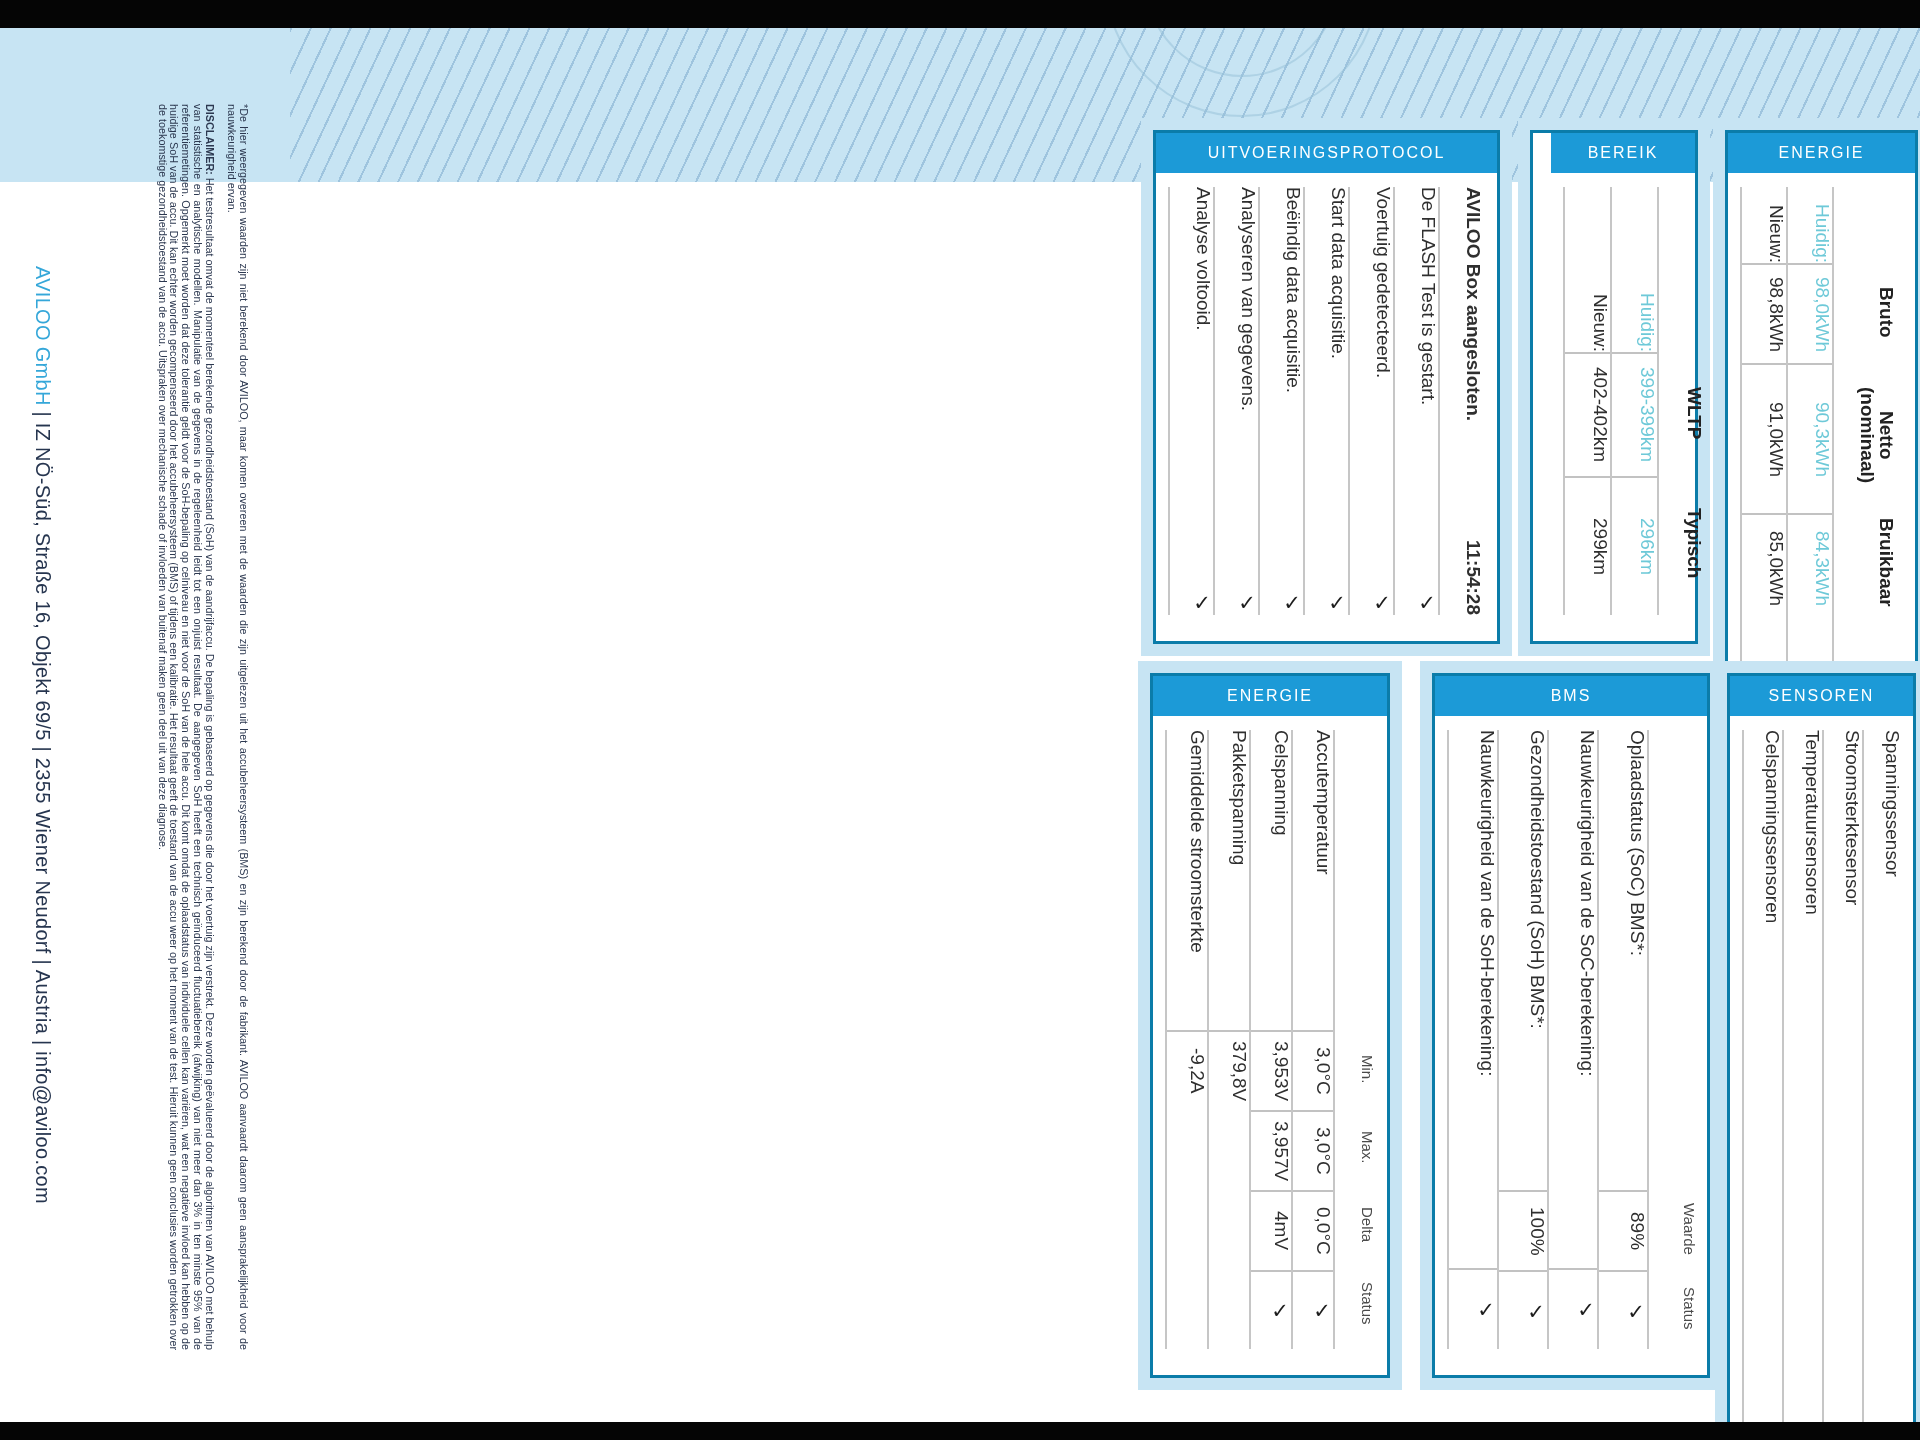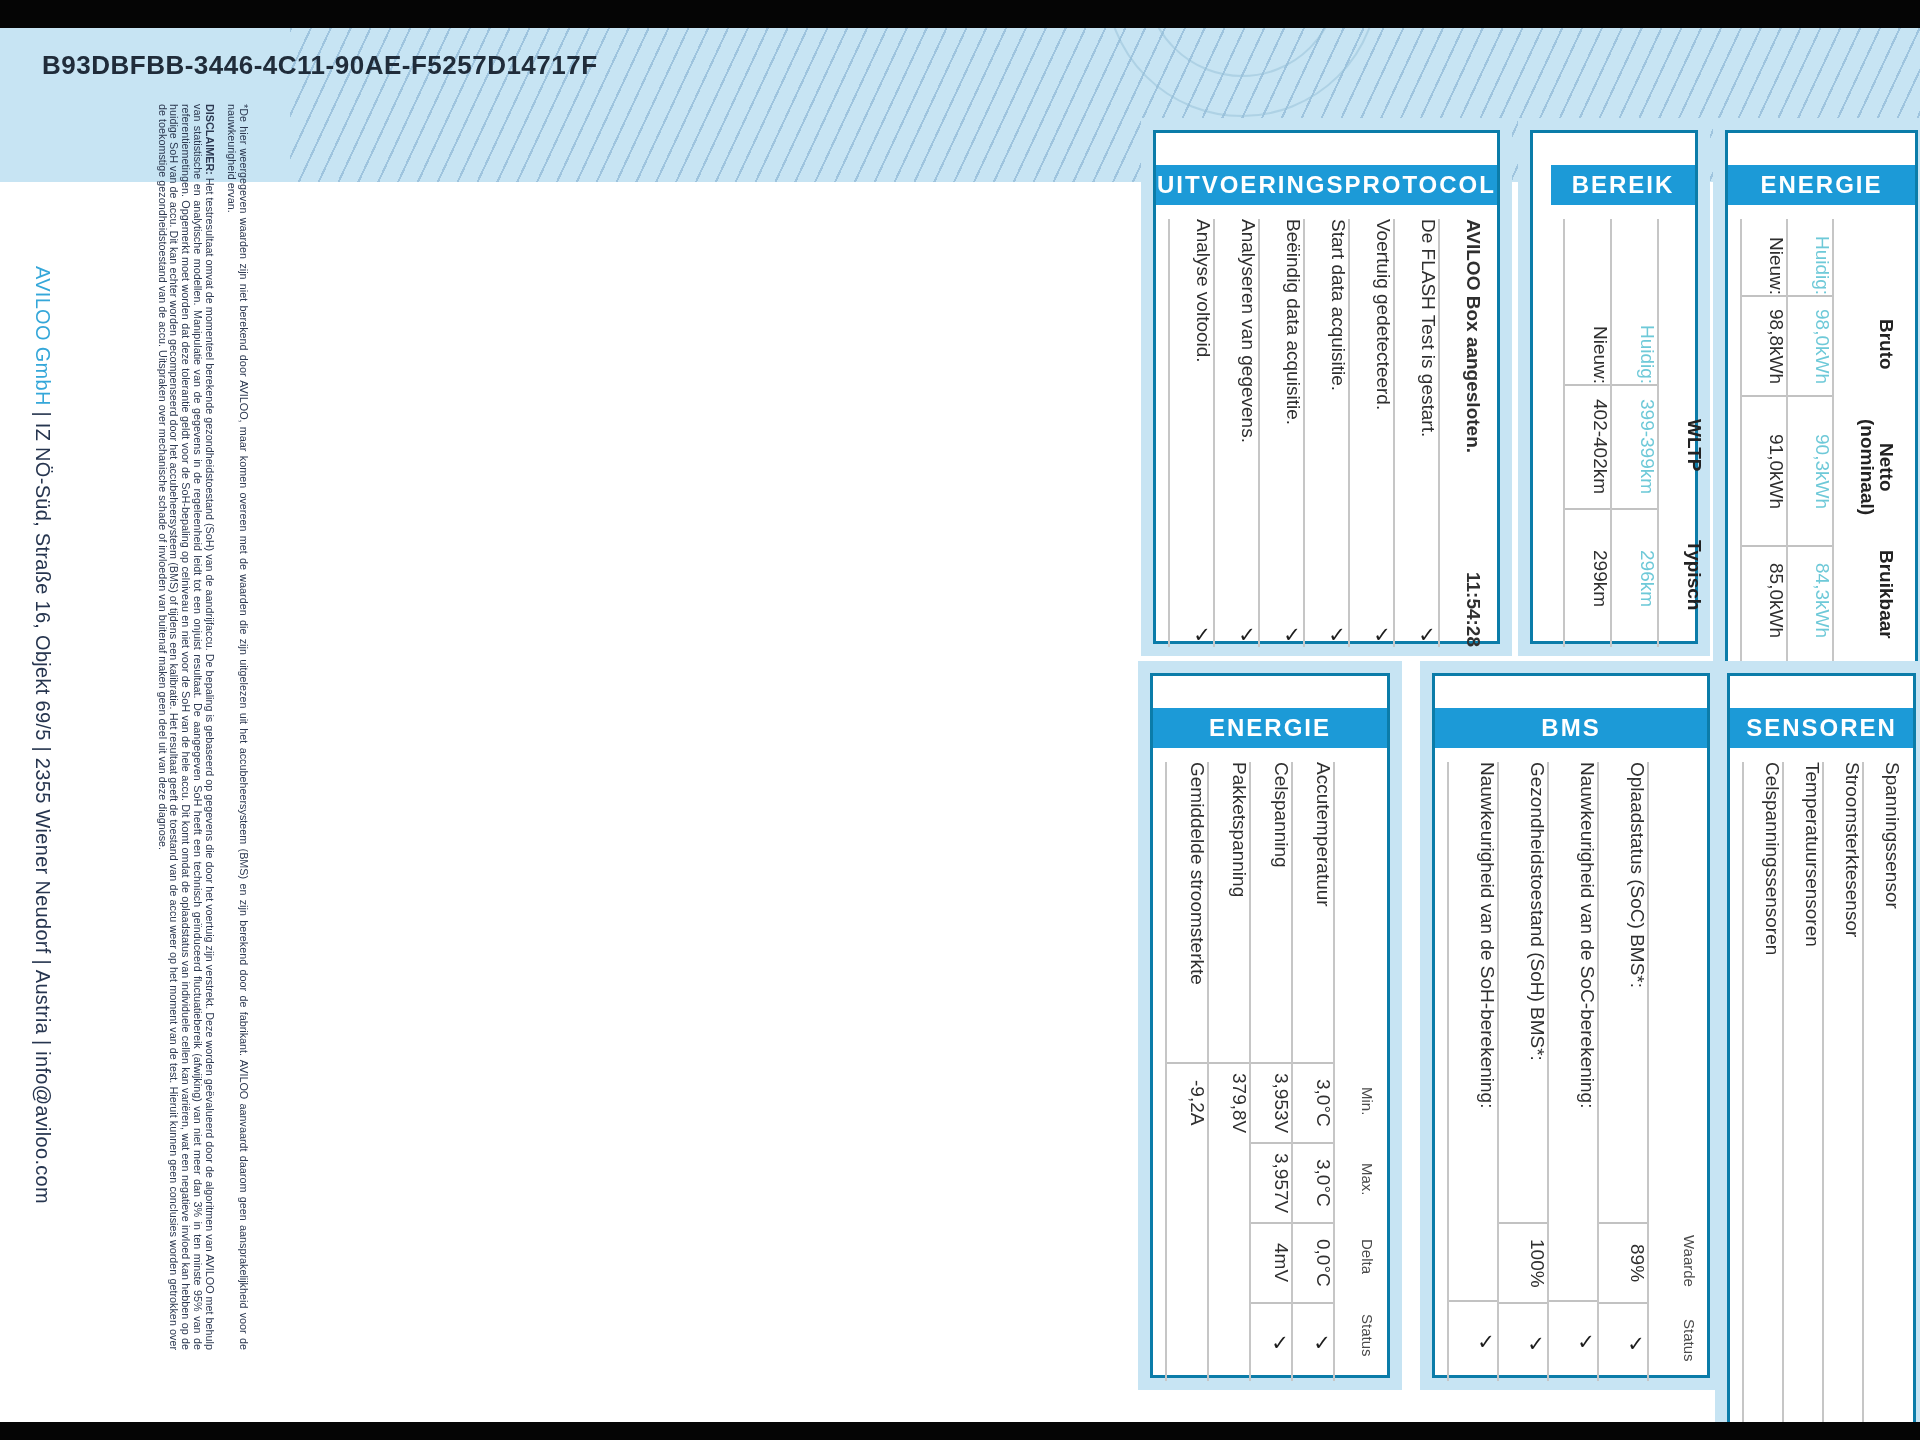--- a/index.html
+++ b/index.html
@@ -26,21 +26,21 @@
   #footer-line .brand{color:#35a7d9;}
   
   #disclaimer{position:absolute;left:117px;top:76px;height:1246px;width:132px;
               writing-mode:vertical-rl;font-size:10.8px;line-height:11.7px;color:#2c3850;
               text-align:justify;}
   #disclaimer p{margin:0 0 0 11px;padding:0;}
   
   .panel{position:absolute;background:#fff;border:3px solid #0b7ca9;box-sizing:border-box;
          box-shadow:0 0 0 12px #c7e4f3;}
   .panel-header{height:40px;background:#1c9ad7;display:flex;align-items:center;justify-content:center;
-                color:#fff;font-weight:bold;font-size:24px;letter-spacing:2px;margin-top:32px;}
+                color:#fff;font-weight:normal;font-size:16px;letter-spacing:2px;}
   .panel-body{writing-mode:vertical-rl;height:calc(100% - 40px);box-sizing:border-box;
               padding:14px 16px 26px 12px;}
   .row{display:flex;flex-direction:row;height:100%;box-sizing:border-box;
        border-left:2px solid #c6c6c6;}
   .cell{flex:0 0 auto;font-size:19px;color:#2f2f2f;line-height:1.0;}
   .cell.center{text-align:center;}
   .cell.endal{text-align:end;}
   .row.teal .cell{color:#6ec9d8;}
   .row.boldrow .cell{font-weight:bold;}
   .cell.endcap{margin-top:auto;}
@@ -72,21 +72,20 @@
 <div id="stage">
   <div id="top-bar" class="bar"></div>
 
   <div id="page">
     <div id="blue-band">
       <div id="hatch"></div>
       <div id="arc-1" class="arc"></div>
       <div id="arc-2" class="arc"></div>
     </div>
 
-    <div id="doc-id">B93DBFBB-3446-4C11-90AE-F5257D14717F</div>
 
     <div id="disclaimer">
       <p>*De hier weergegeven waarden zijn niet berekend door AVILOO, maar komen overeen met de waarden die zijn uitgelezen uit het accubeheersysteem (BMS) en zijn berekend door de fabrikant. AVILOO aanvaardt daarom geen aansprakelijkheid voor de nauwkeurigheid ervan.</p>
       <p><b>DISCLAIMER:</b><span> Het testresultaat omvat de momenteel berekende gezondheidstoestand (SoH) van de aandrijfaccu. De bepaling is gebaseerd op gegevens die door het voertuig zijn verstrekt. Deze worden geëvalueerd door de algoritmen van AVILOO met behulp van statistische en analytische modellen. Manipulatie van de gegevens in de regeleenheid leidt tot een onjuist resultaat. De aangegeven SoH heeft een technisch geïnduceerd fluctuatiebereik (afwijking) van niet meer dan 3% in ten minste 95% van de referentiemetingen. Opgemerkt moet worden dat deze tolerantie geldt voor de SoH-bepaling op celniveau en niet voor de SoH van de hele accu. Dit komt omdat de oplaadstatus van individuele cellen kan variëren, wat een negatieve invloed kan hebben op de huidige SoH van de accu. Dit kan echter worden gecompenseerd door het accubeheersysteem (BMS) of tijdens een kalibratie. Het resultaat geeft de toestand van de accu weer op het moment van de test. Hieruit kunnen geen conclusies worden getrokken over de toekomstige gezondheidstoestand van de accu. Uitspraken over mechanische schade of invloeden van buitenaf maken geen deel uit van deze diagnose.</span></p>
     </div>
 
     <div id="footer-line"><span class="brand">AVILOO GmbH</span><span> | IZ NÖ-Süd, Straße 16, Objekt 69/5 | 2355 Wiener Neudorf | Austria | info@aviloo.com</span></div>
 
     <div id="p-protocol" class="panel">
       <div class="panel-header">UITVOERINGSPROTOCOL</div>

